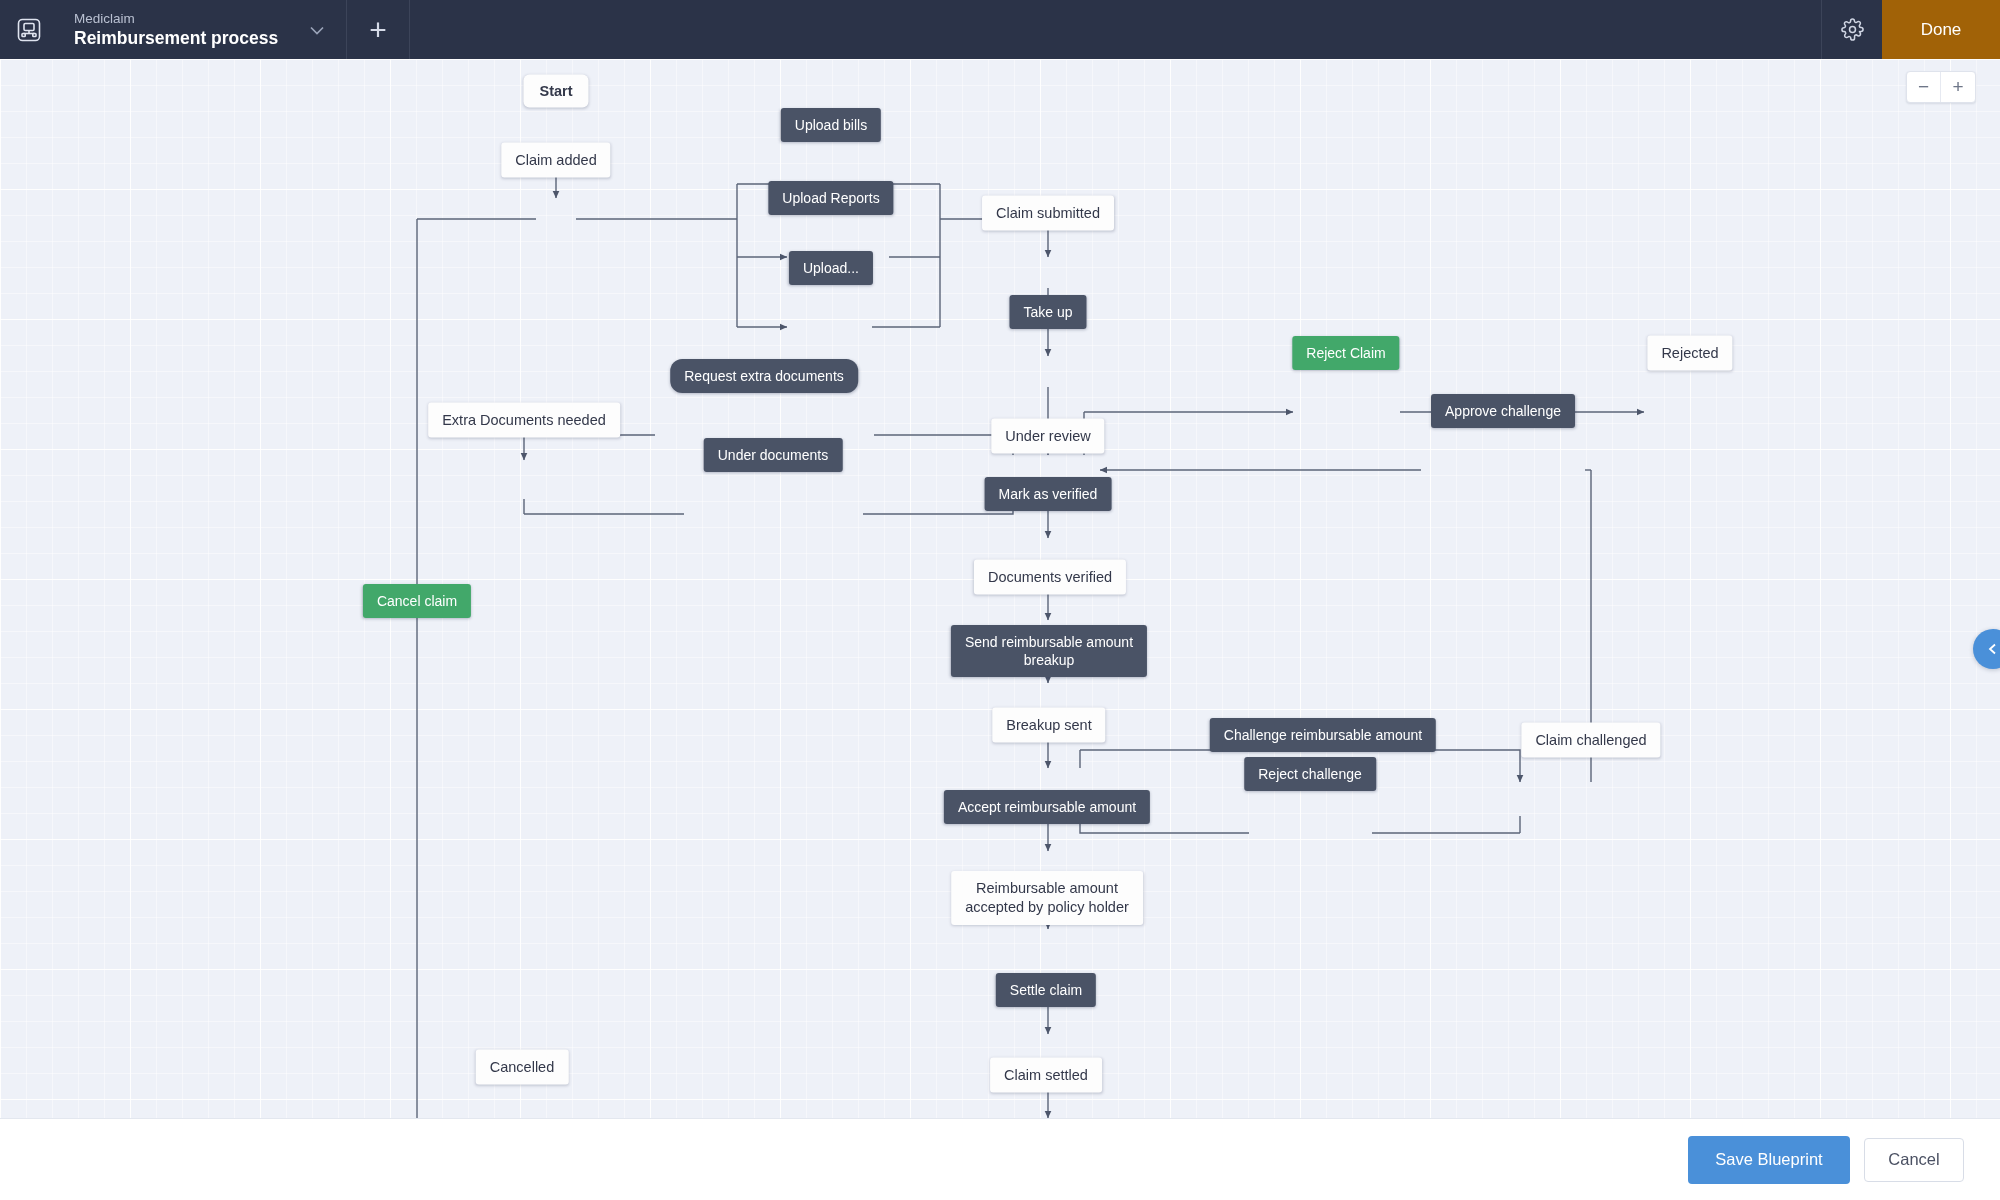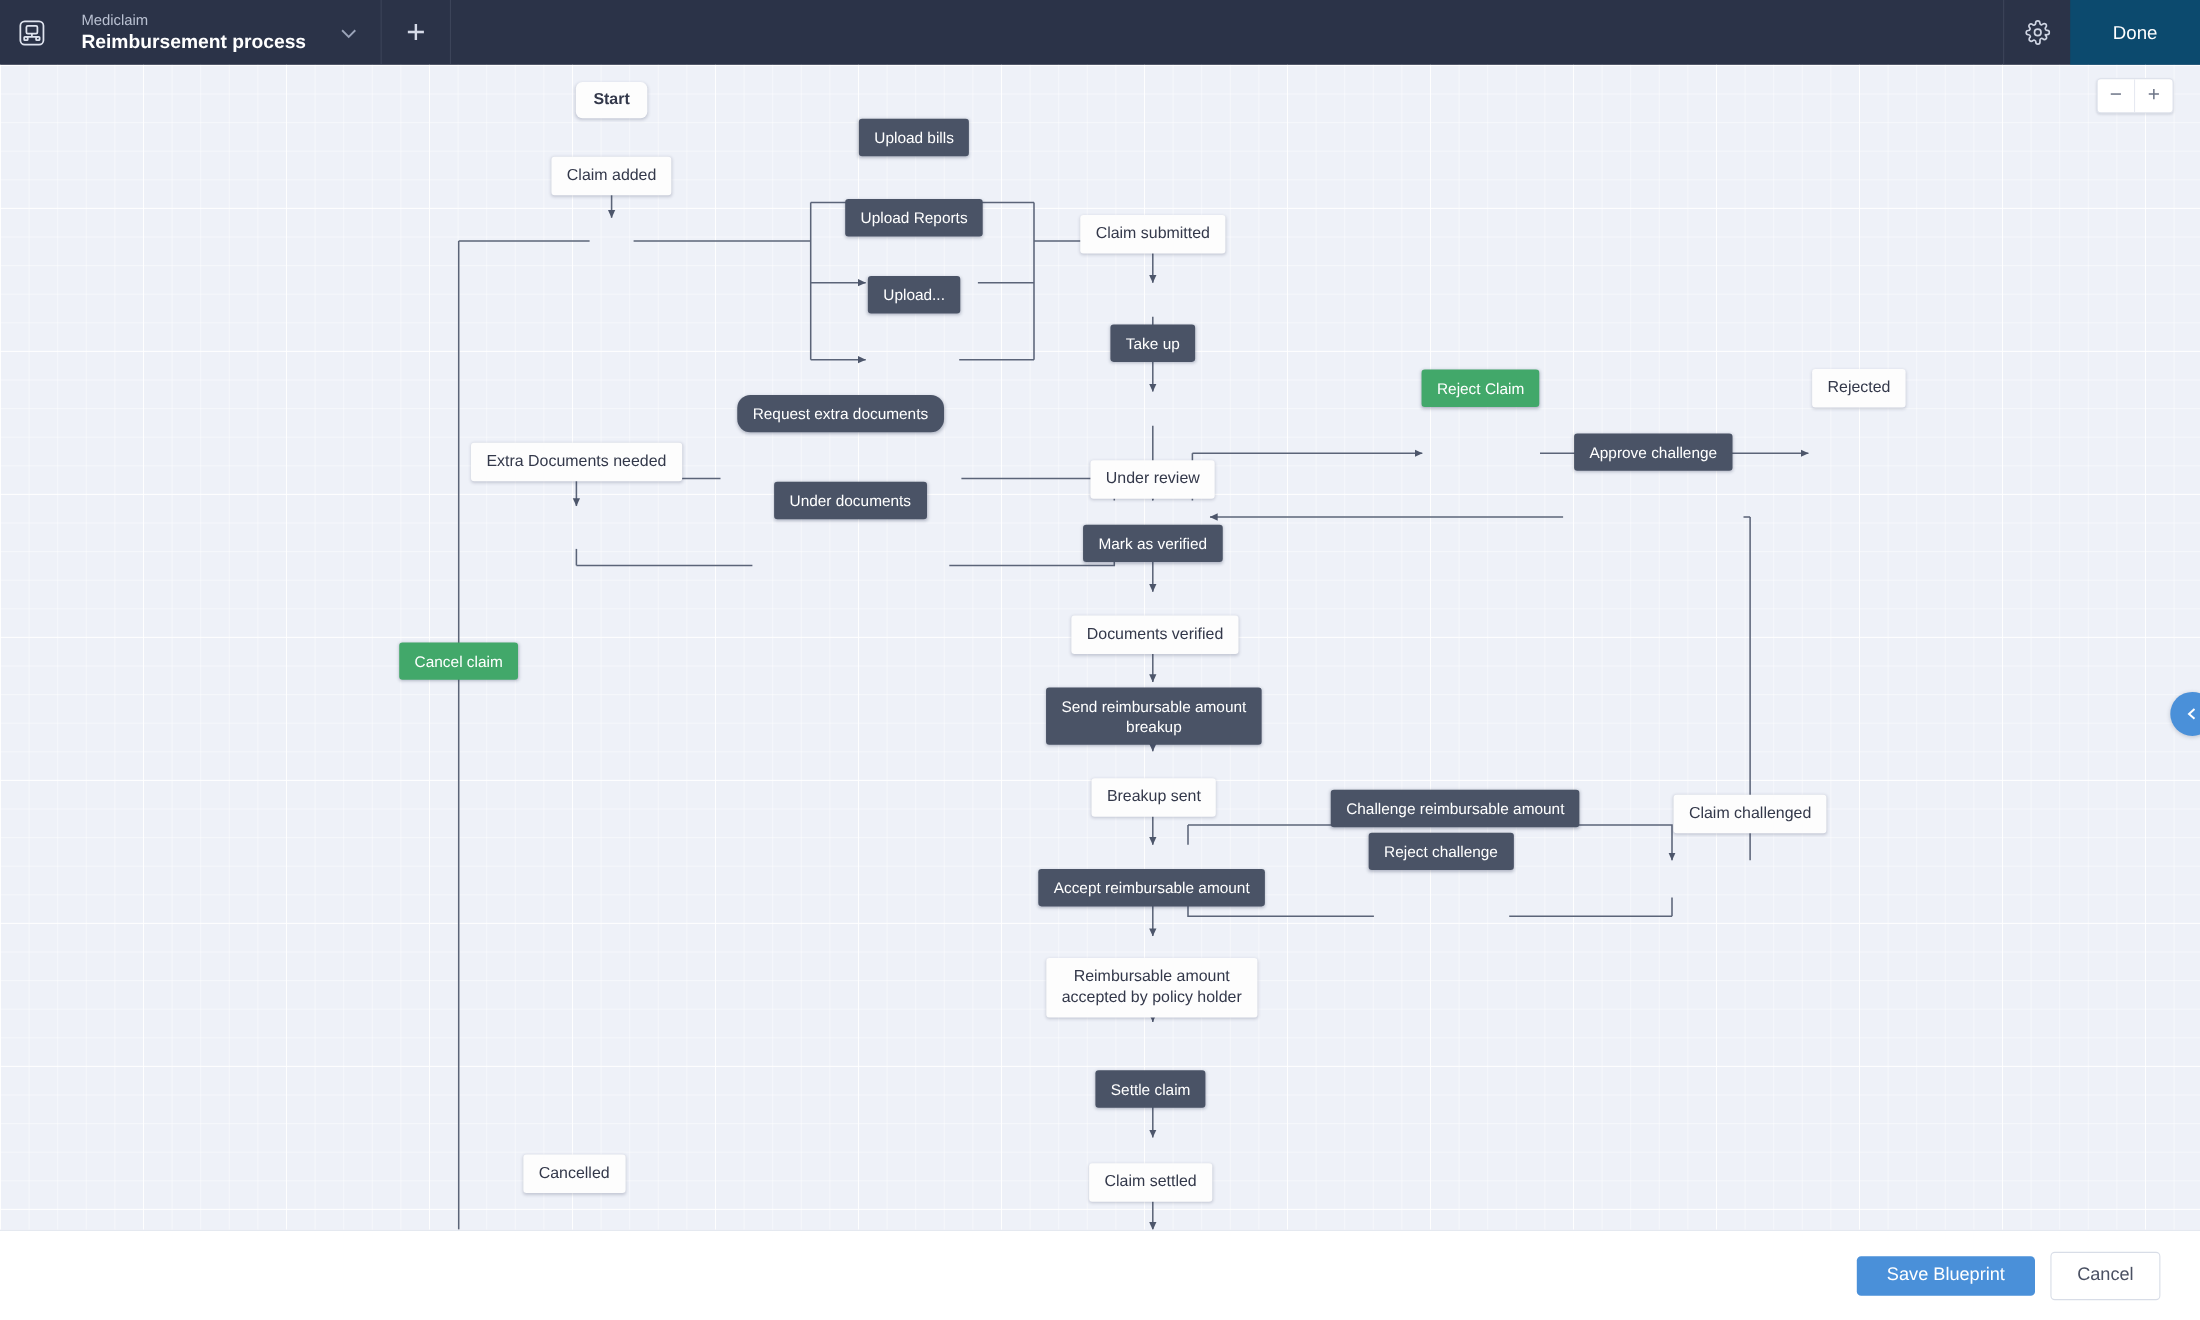--- a/index.html
+++ b/index.html
@@ -34,21 +34,21 @@
   #hdr-plus {
     width:62px; display:flex; align-items:center; justify-content:center;
     color:#d6dbe8; font-size:30px; font-weight:300; cursor:pointer;
   }
   #hdr-spacer { flex:1; }
   #hdr-gear {
     width:60px; display:flex; align-items:center; justify-content:center;
     cursor:pointer;
   }
   #hdr-done {
-    width:118px; background:#0c4a6e; color:#fff; font-size:17px;
+    width:118px; background:#a16207; color:#fff; font-size:17px;
     display:flex; align-items:center; justify-content:center; cursor:pointer;
   }
 
   
   #canvas {
     position:absolute; left:0; top:59px; width:2000px; height:1059px;
     background-color:#eef1f8;
     background-image:
       linear-gradient(to right, rgba(255,255,255,.85) 1px, transparent 1px),
       linear-gradient(to bottom, rgba(255,255,255,.85) 1px, transparent 1px),
@@ -98,21 +98,21 @@
 
   
   #footer {
     position:absolute; left:0; bottom:0; width:2000px; height:82px;
     background:#ffffff; border-top:1px solid #e3e7ef;
     display:flex; align-items:center; justify-content:flex-end;
     padding-right:36px; gap:14px;
   }
   .btn { border-radius:4px; font-size:16.5px; cursor:pointer;
          display:flex; align-items:center; justify-content:center; }
-  #btn-save { background:#4a90d9; color:#fff; width:162px; height:36px; }
+  #btn-save { background:#4a90d9; color:#fff; width:162px; height:48px; }
   #btn-cancel { background:#fff; color:#4b5163; width:100px; height:44px;
                 border:1px solid #d8dde7; }
 </style>
 </head>
 <body>
 
 <div id="app">
 
   <div id="header">
     <div id="hdr-logo">

